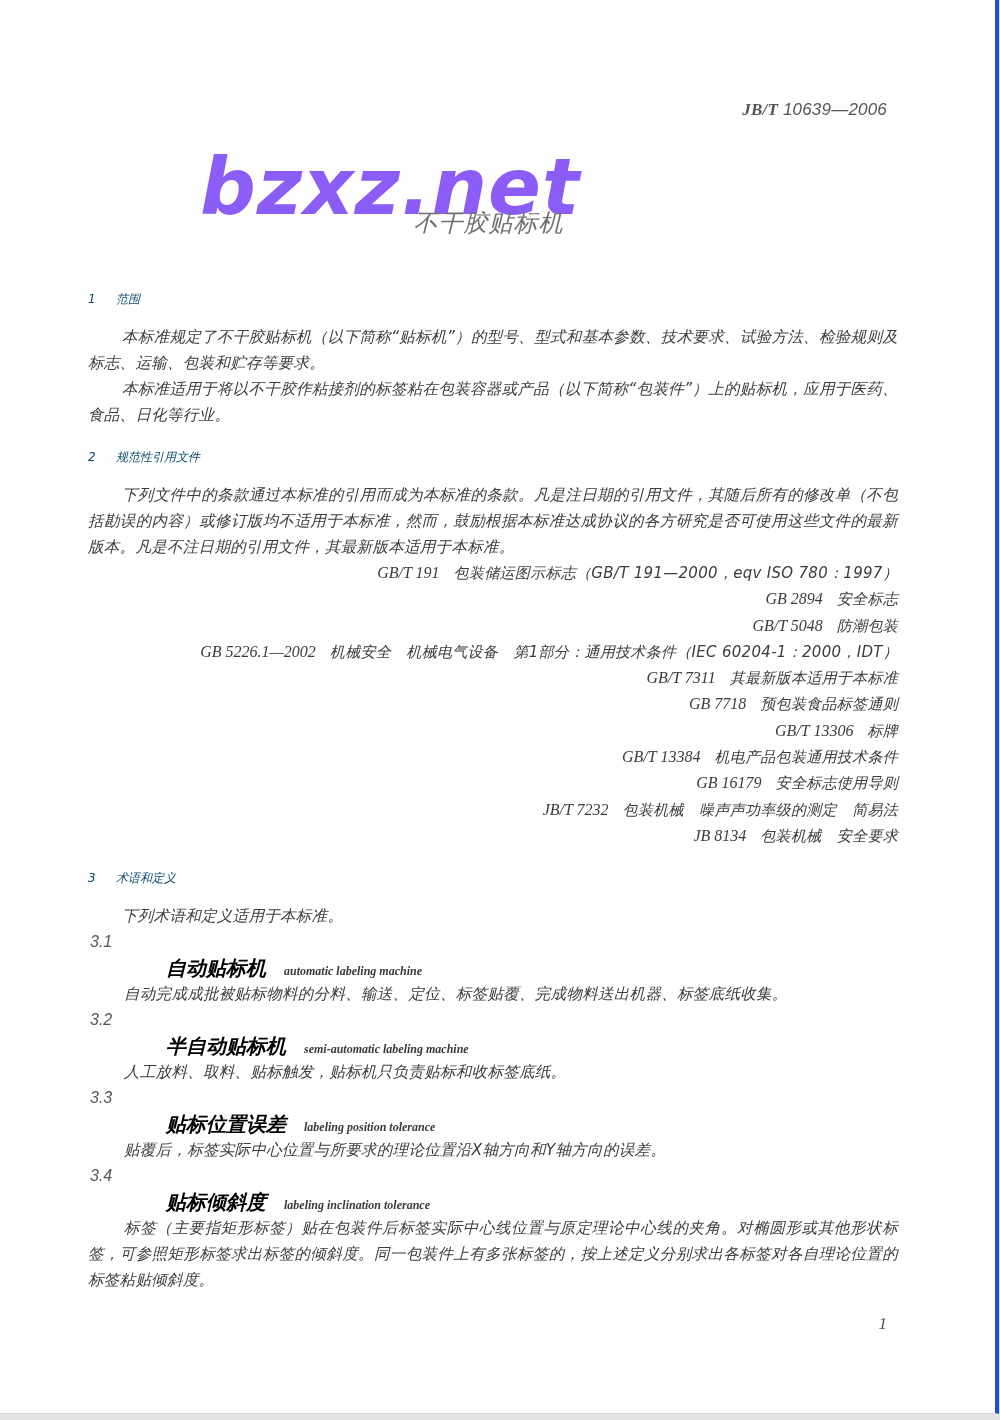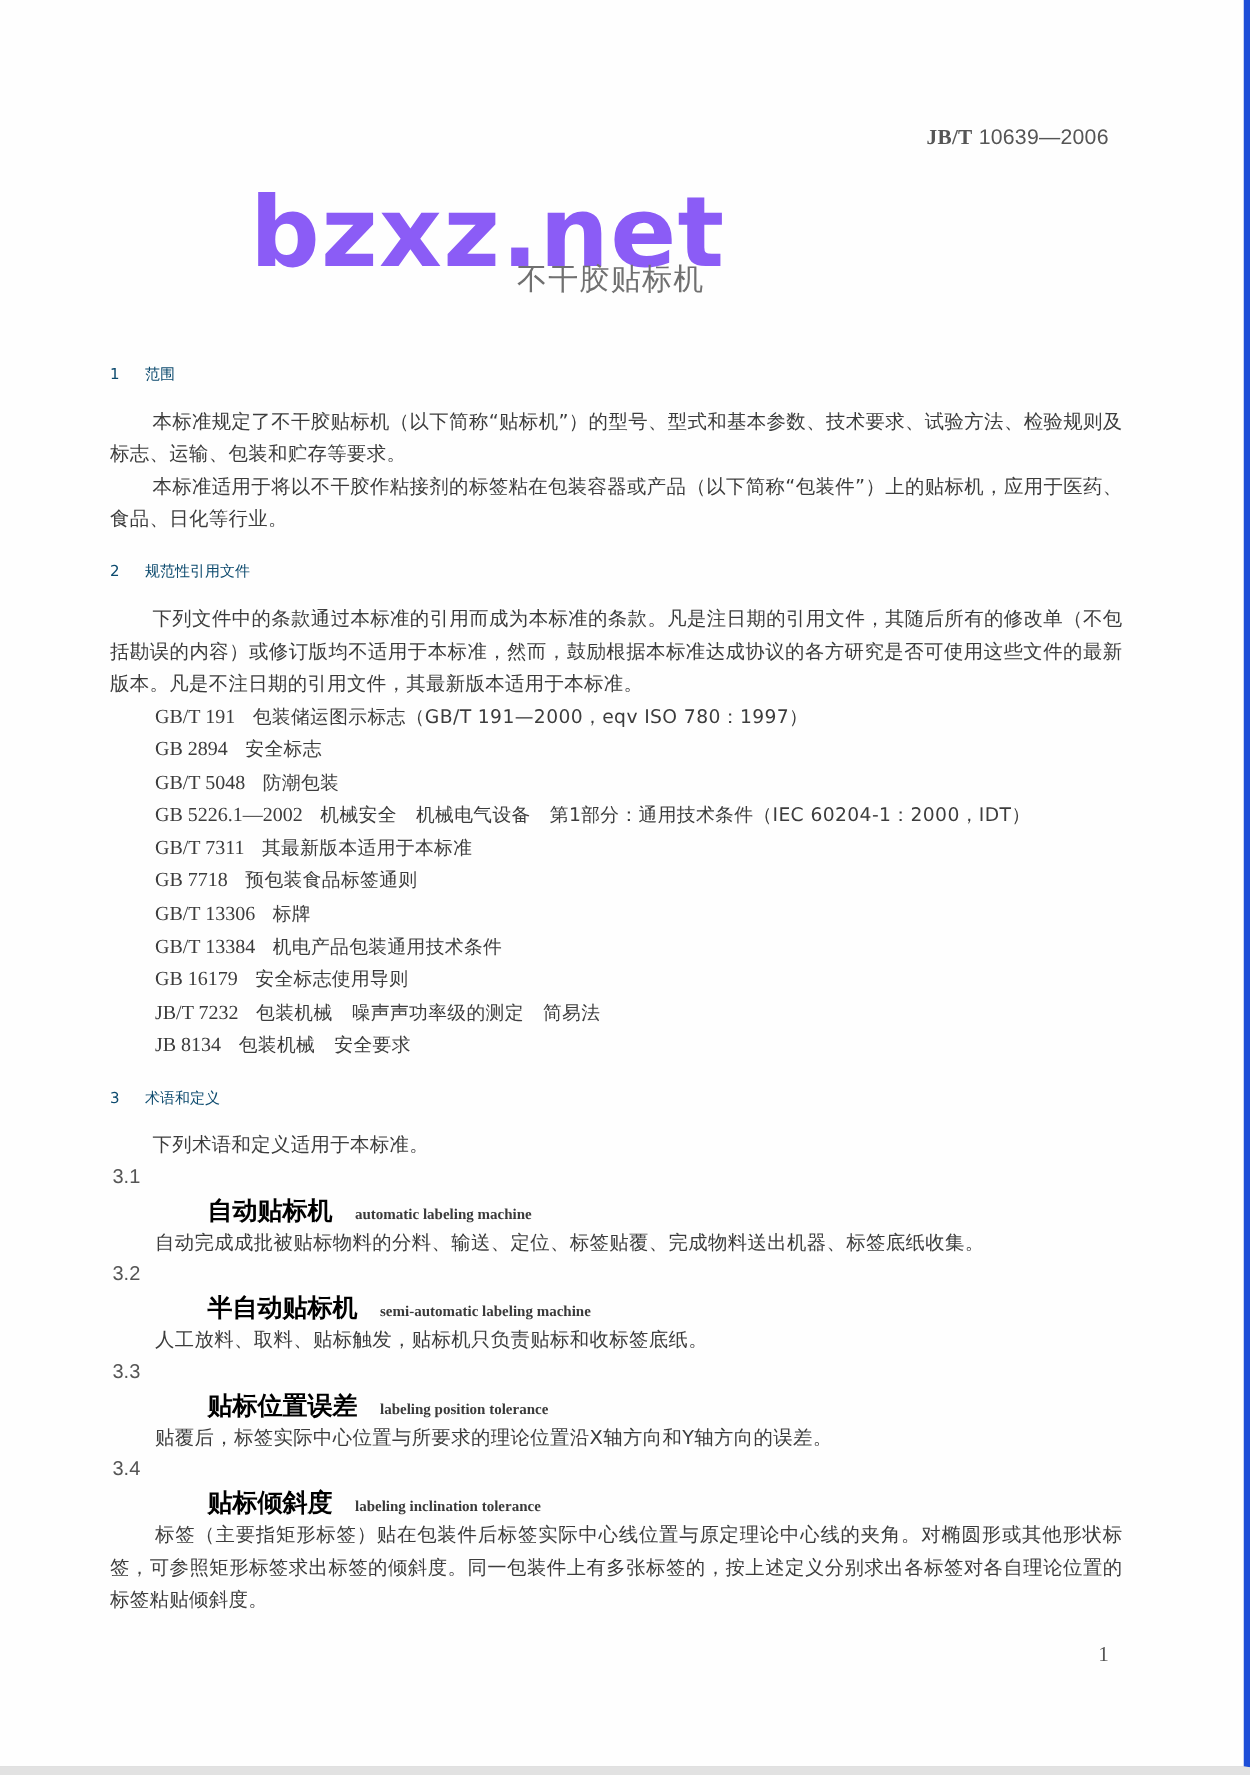--- a/index.html
+++ b/index.html
@@ -15,22 +15,23 @@
       font-family: "DejaVu Serif", "Liberation Serif", serif;
       color: #3a3a3a;
     }
     .page {
       position: absolute;
       left: 0;
       top: 0;
       width: 995px;
       height: 1413px;
       background: #fefefe;
-      border-right: 6px solid #1d4ed8;
+      border-right: 4px solid #1d4ed8;
       border-bottom: 1px solid #d6d6d6;
+      font-style: italic;
     }
     .std-code {
       position: absolute;
       right: 108px;
       top: 100px;
       font-family: "Liberation Sans", sans-serif;
       font-size: 17px;
       color: #555;
       letter-spacing: 0.2px;
     }
@@ -78,21 +79,21 @@
     .para {
       text-indent: 34px;
       font-family: "DejaVu Sans", sans-serif;
       font-size: 15.5px;
       letter-spacing: 0.3px;
       color: #3c3c3c;
       text-align: justify;
     }
     .gap-s { height: 10px; }
     .gap-m { height: 16px; }
-    .ref-list { padding-left: 36px; }
+    .ref-list { padding-left: 36px; text-align: right; }
     .ref-item {
       height: 26.3px;
       font-size: 15.5px;
       color: #3c3c3c;
       white-space: nowrap;
     }
     .ref-code {
       font-family: "Liberation Serif", serif;
       font-size: 16px;
       margin-right: 14px;

